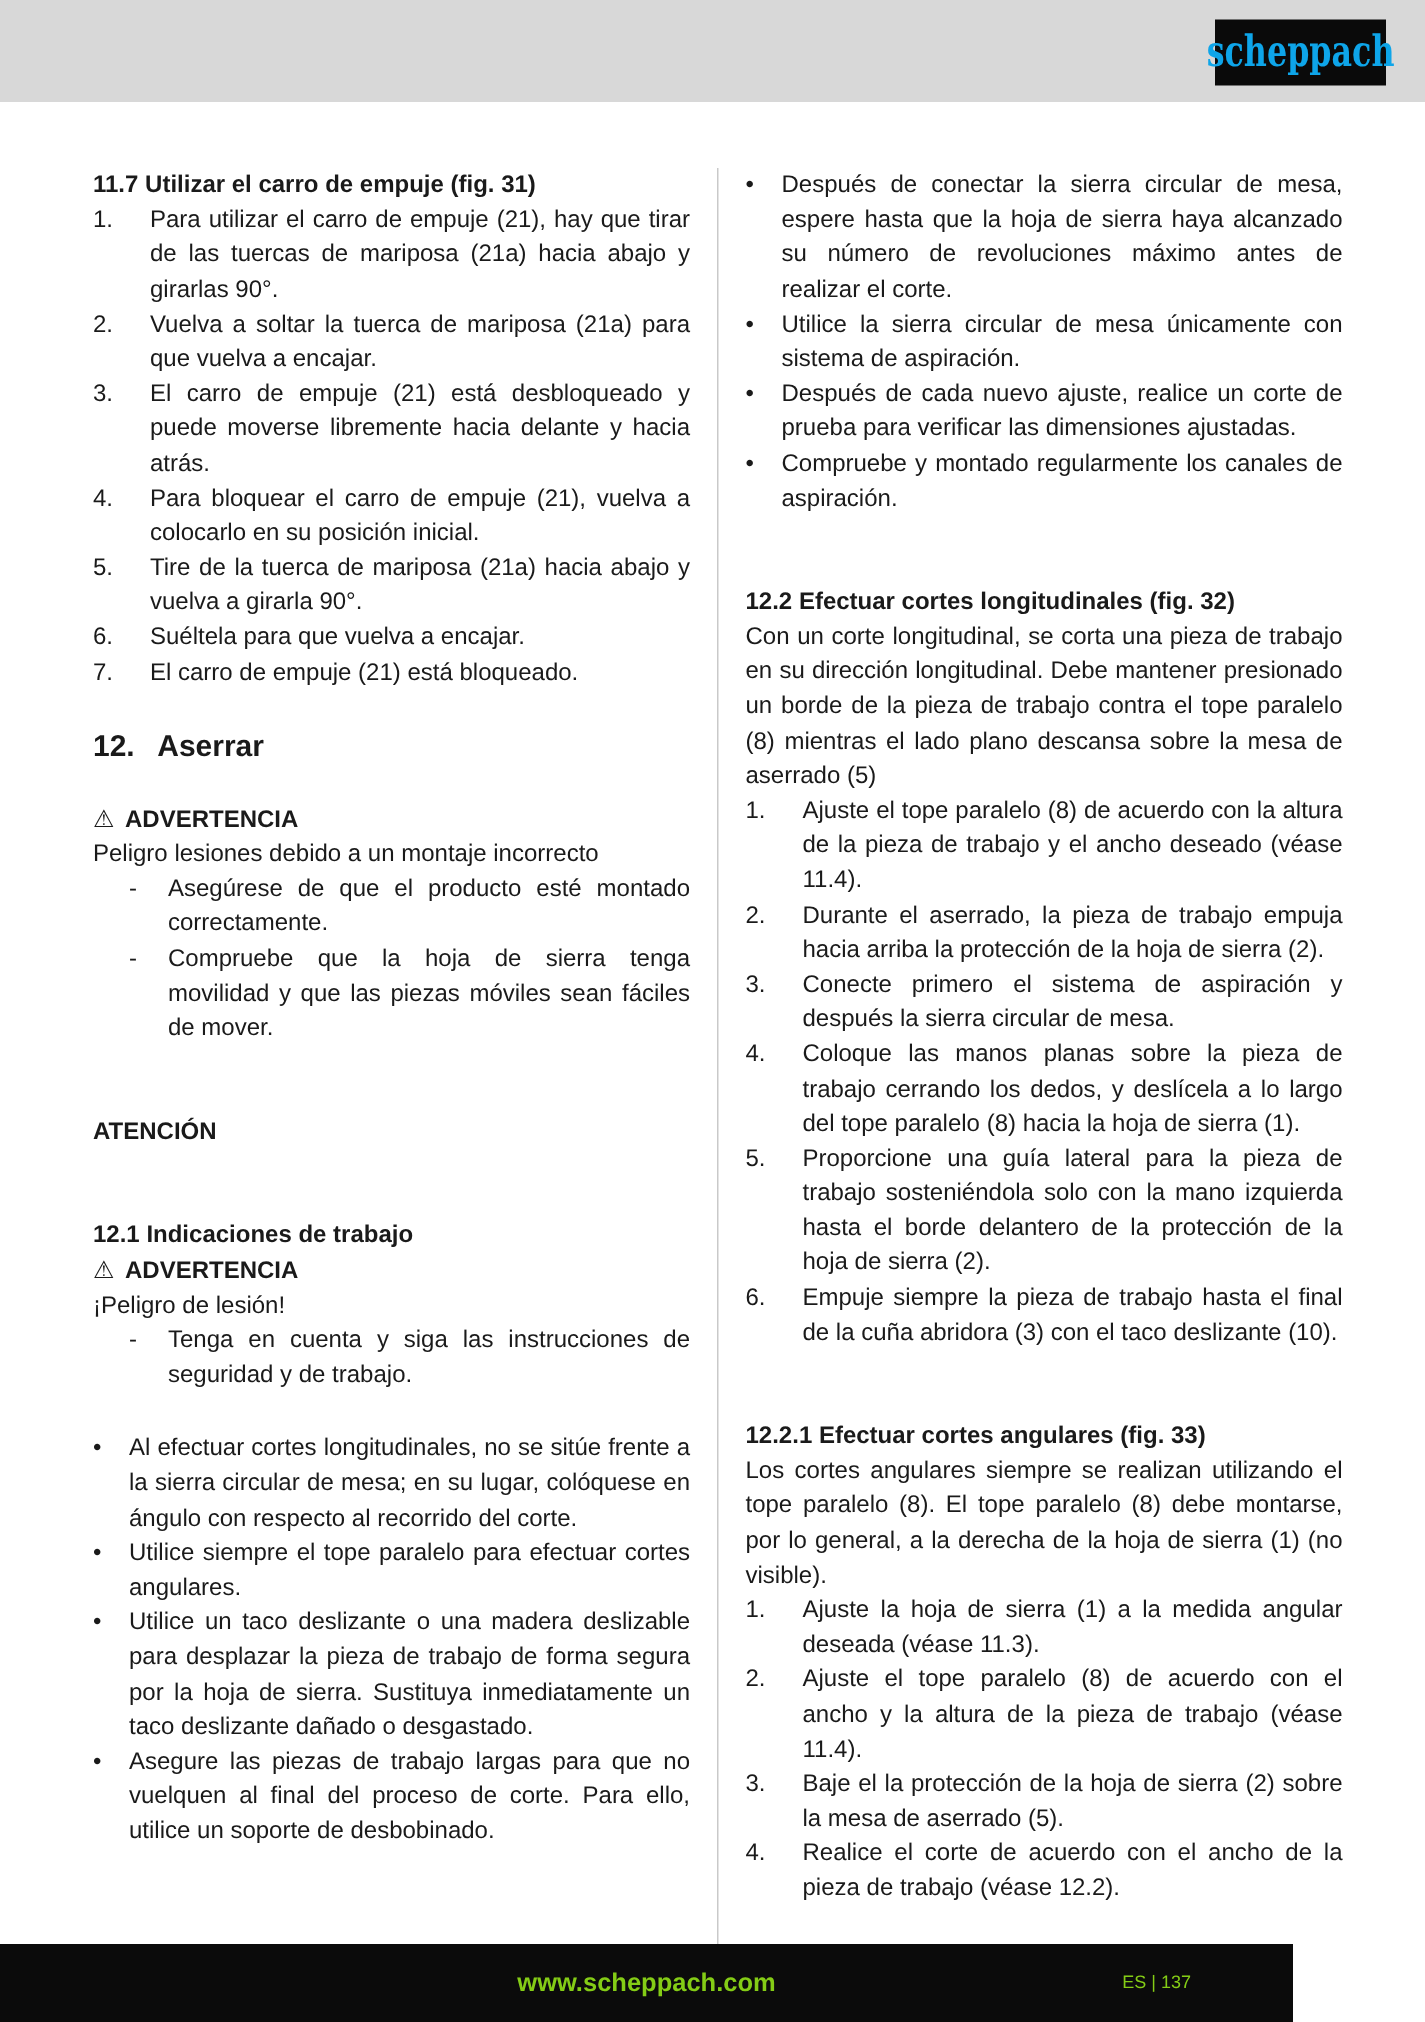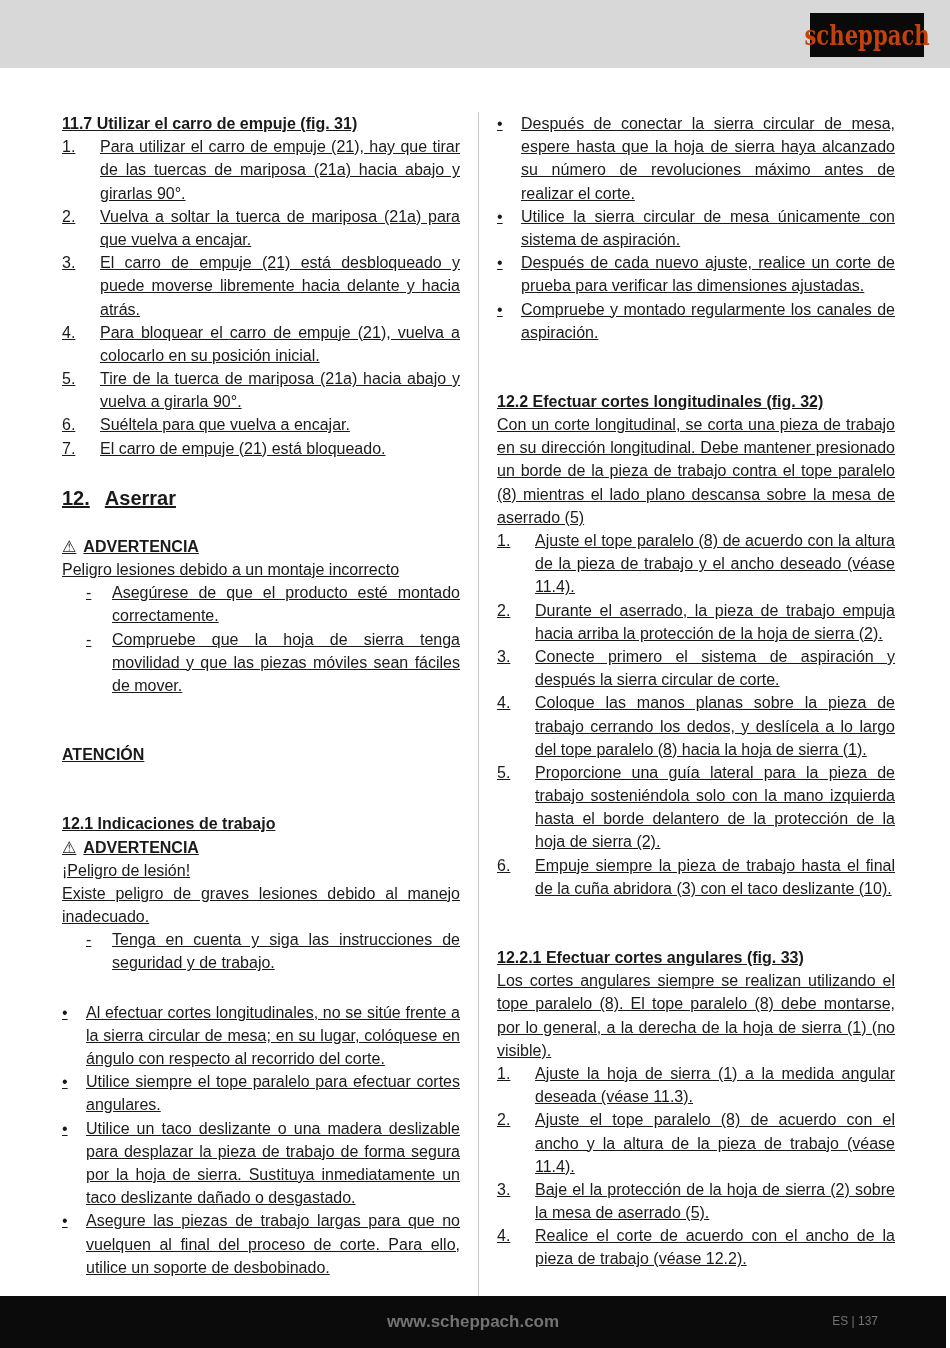--- a/index.html
+++ b/index.html
@@ -12,60 +12,60 @@
     font-size: 16px;
     line-height: 1.45;
   }
   .header-bar {
     position: absolute; top: 0; left: 0; width: 950px; height: 68px;
     background: #d8d8d8;
   }
   .logo {
     position: absolute; top: 13px; right: 26px;
     width: 114px; height: 44px;
-    background: #0a0a0a; color: #c2410c;
+    background: #0a0a0a; color: #0ea5e9;
     display: flex; align-items: center; justify-content: center;
   }
   .logo-text {
     font-family: "DejaVu Serif", serif;
     font-weight: bold; font-size: 23px; letter-spacing: 0px;
     transform: scaleY(1.25) scaleX(0.92);
   }
   .content {
     position: absolute; top: 68px; left: 0; width: 950px; bottom: 52px;
     padding: 44px 55px 0 62px;
     display: flex; align-items: stretch;
   }
   .col { width: 398px; display: block; }
   .column-divider {
     width: 1px; background: #c9c9c9; margin: 0 18px;
     align-self: stretch;
   }
-  .blk { margin-top: 22px; text-decoration: underline; }
+  .blk { margin-top: 22px; }
   .col > .blk:first-child { margin-top: 0; }
   .h3 { font-weight: bold; margin-top: 46px; }
   .h2 { font-size: 20px; font-weight: bold; margin-top: 24px; margin-bottom: 20px; }
   .h2num { margin-right: 15px; }
   .warn { font-weight: bold; }
   .wicon { margin-right: 7px; font-weight: normal; }
   .h3 + .warn, .h3 + .p, .warn + .p, .p + .p,
   .h3 + .list, .p + .list.ol, .p + .list.dash { margin-top: 0; }
   .p.gap { margin-top: 23px; }
   .list.bullet { margin-top: 26px; }
   .col > .list.bullet:first-child { margin-top: 0; }
   .p { text-align: justify; }
   .li { display: flex; }
   .marker { flex: 0 0 38px; }
   .list.bullet .marker { flex: 0 0 24px; }
   .list.dash .li { padding-left: 24px; }
   .list.dash .marker { flex: 0 0 26px; }
   .litext { flex: 1; text-align: justify; }
   .footer-bar {
-    position: absolute; left: 0; bottom: 0; width: 946px; height: 52px;
-    background: #0b0b0b; color: #737373;
+    position: absolute; left: 0; bottom: 0; width: 862px; height: 52px;
+    background: #0b0b0b; color: #84cc16;
     display: flex; align-items: center; justify-content: center;
   }
   .footer-website { font-weight: bold; font-size: 17px; }
   .footer-page-label {
     position: absolute; right: 68px; top: 0; height: 52px;
     display: flex; align-items: center; font-size: 12px; font-weight: normal;
   }
 </style>
 </head>
 <body>
@@ -119,21 +119,20 @@
         </div>
         <div class="li">
           <span class="marker">-</span>
           <span class="litext">Compruebe que la hoja de sierra tenga movilidad y que las piezas móviles sean fáciles de mover.</span>
         </div>
       </div>
       <div class="blk h3">ATENCIÓN</div>
       <div class="blk h3">12.1 Indicaciones de trabajo</div>
       <div class="blk warn"><span class="wicon">⚠</span><span class="wtext">ADVERTENCIA</span></div>
       <div class="blk p">¡Peligro de lesión!</div>
-      <div class="blk p">Existe peligro de graves lesiones debido al manejo inadecuado.</div>
       <div class="blk list dash">
         <div class="li">
           <span class="marker">-</span>
           <span class="litext">Tenga en cuenta y siga las instrucciones de seguridad y de trabajo.</span>
         </div>
       </div>
       <div class="blk list bullet">
         <div class="li">
           <span class="marker">•</span>
           <span class="litext">Al efectuar cortes longitudinales, no se sitúe frente a la sierra circular de mesa; en su lugar, colóquese en ángulo con respecto al recorrido del corte.</span>
@@ -178,21 +177,21 @@
         <div class="li">
           <span class="marker">1.</span>
           <span class="litext">Ajuste el tope paralelo (8) de acuerdo con la altura de la pieza de trabajo y el ancho deseado (véase 11.4).</span>
         </div>
         <div class="li">
           <span class="marker">2.</span>
           <span class="litext">Durante el aserrado, la pieza de trabajo empuja hacia arriba la protección de la hoja de sierra (2).</span>
         </div>
         <div class="li">
           <span class="marker">3.</span>
-          <span class="litext">Conecte primero el sistema de aspiración y después la sierra circular de corte.</span>
+          <span class="litext">Conecte primero el sistema de aspiración y después la sierra circular de mesa.</span>
         </div>
         <div class="li">
           <span class="marker">4.</span>
           <span class="litext">Coloque las manos planas sobre la pieza de trabajo cerrando los dedos, y deslícela a lo largo del tope paralelo (8) hacia la hoja de sierra (1).</span>
         </div>
         <div class="li">
           <span class="marker">5.</span>
           <span class="litext">Proporcione una guía lateral para la pieza de trabajo sosteniéndola solo con la mano izquierda hasta el borde delantero de la protección de la hoja de sierra (2).</span>
         </div>
         <div class="li">

